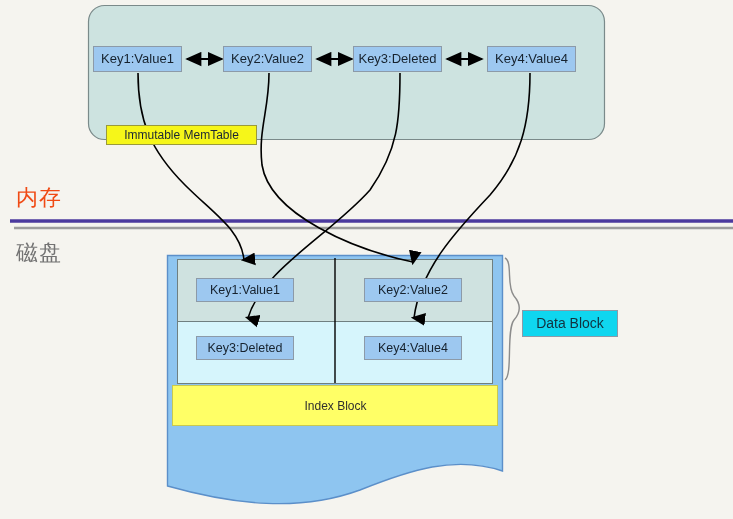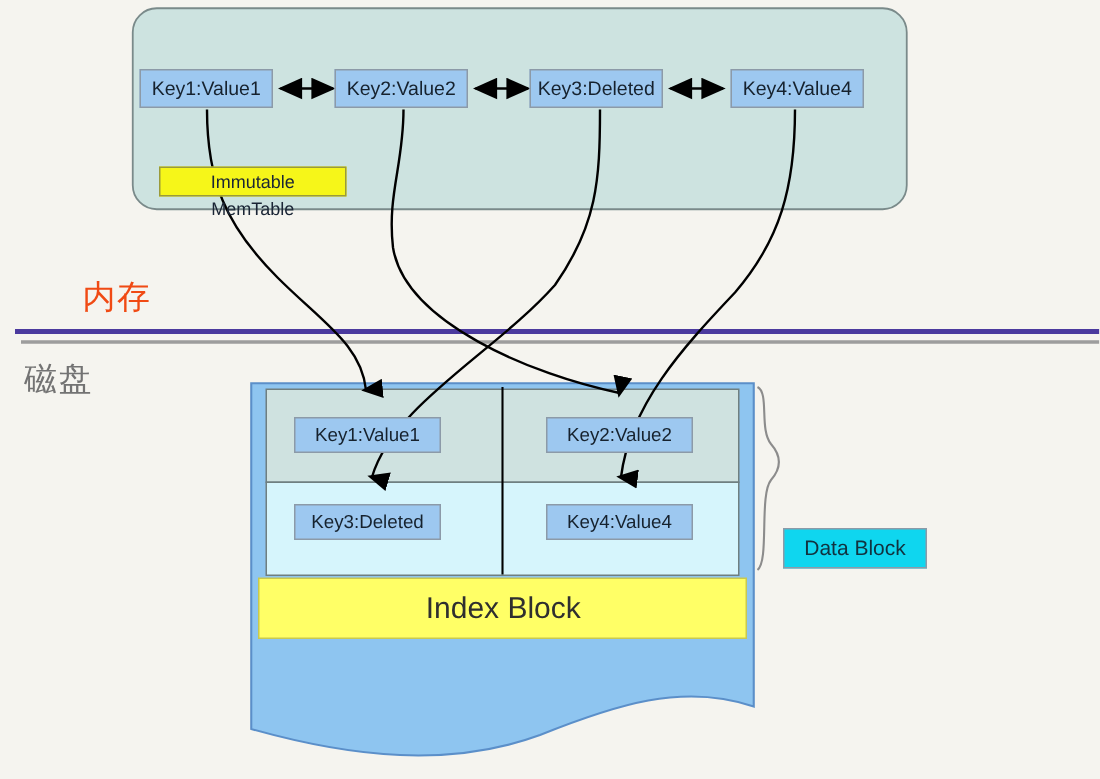--- a/index.html
+++ b/index.html
@@ -58,34 +58,33 @@
     padding: 0 5px;
   }
   .tag-cyan {
     position: absolute;
     box-sizing: border-box;
     background: #0fd6ef;
     border: 1px solid #8c9aa8;
     color: #12323f;
     font-size: 14px;
     text-align: center;
-    margin-top: 42px;
   }
   .cn {
     position: absolute;
     font-family: "DejaVu Sans", "Liberation Sans", sans-serif;
     font-size: 22px;
     font-weight: 400;
     letter-spacing: 1px;
   }
   #mem-label { color: #f04a14; }
   #disk-label { color: #737373; }
   #index-block-label {
     position: absolute;
-    font-size: 20px;
+    font-size: 12px;
     color: #2f2f2f;
     text-align: center;
     line-height: 40px;
   }
 </style>
 </head>
 <body>
 
 <div id="root">
 
@@ -134,23 +133,23 @@
       <path d="M400,73 C 400,120 398,150 370,190 C 330,235 262,270 248,318"></path>
       <path d="M530,73 C 530,125 520,160 490,195 C 455,232 420,270 414,318"></path>
     </g>
   </svg>
 
   <div class="kbox" style="left:93px; top:46px; width:89px;">Key1:Value1</div>
   <div class="kbox" style="left:223px; top:46px; width:89px;">Key2:Value2</div>
   <div class="kbox" style="left:353px; top:46px; width:89px;">Key3:Deleted</div>
   <div class="kbox" style="left:487px; top:46px; width:89px;">Key4:Value4</div>
 
-  <div class="tag-yellow" style="left:106px; top:111px; width:125px;">Immutable MemTable</div>
+  <div class="tag-yellow" style="left:106px; top:125px; width:151px;">Immutable MemTable</div>
 
-  <div class="cn" id="mem-label" style="left:16px; top:183px;margin-left:39px;">内存</div>
+  <div class="cn" id="mem-label" style="left:16px; top:183px;">内存</div>
   <div class="cn" id="disk-label" style="left:16px; top:238px;">磁盘</div>
 
   <div class="dbox" style="left:196px; top:278px;">Key1:Value1</div>
   <div class="dbox" style="left:364px; top:278px;">Key2:Value2</div>
   <div class="dbox" style="left:196px; top:336px;">Key3:Deleted</div>
   <div class="dbox" style="left:364px; top:336px;">Key4:Value4</div>
 
   <div class="tag-cyan" style="left:522px; top:310px; width:96px; height:27px; line-height:25px;">Data Block</div>
 
   <div id="index-block-label" style="left:173px; top:386px; width:325px;">Index Block</div>

